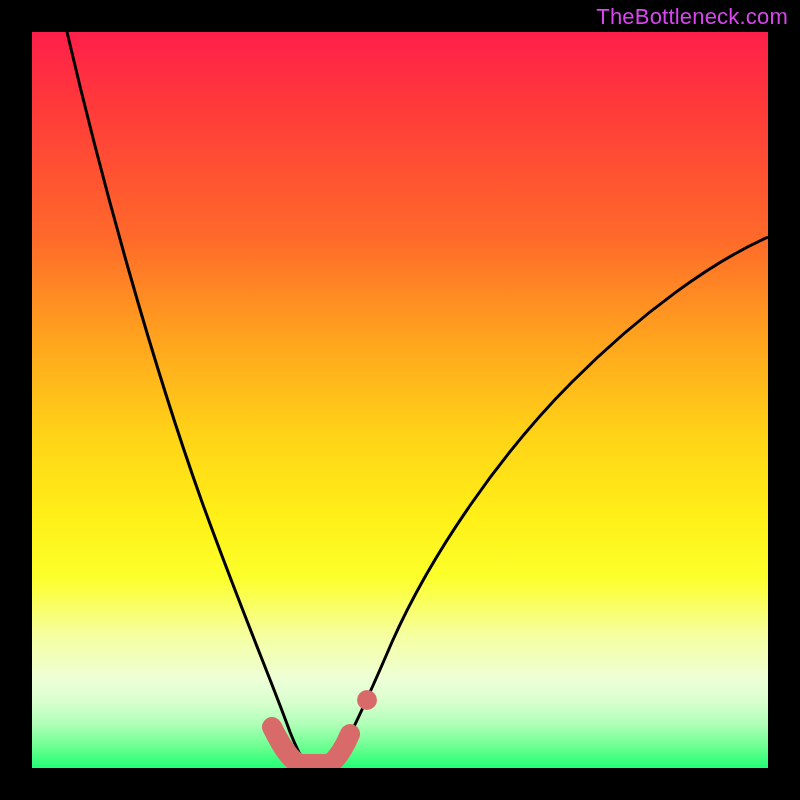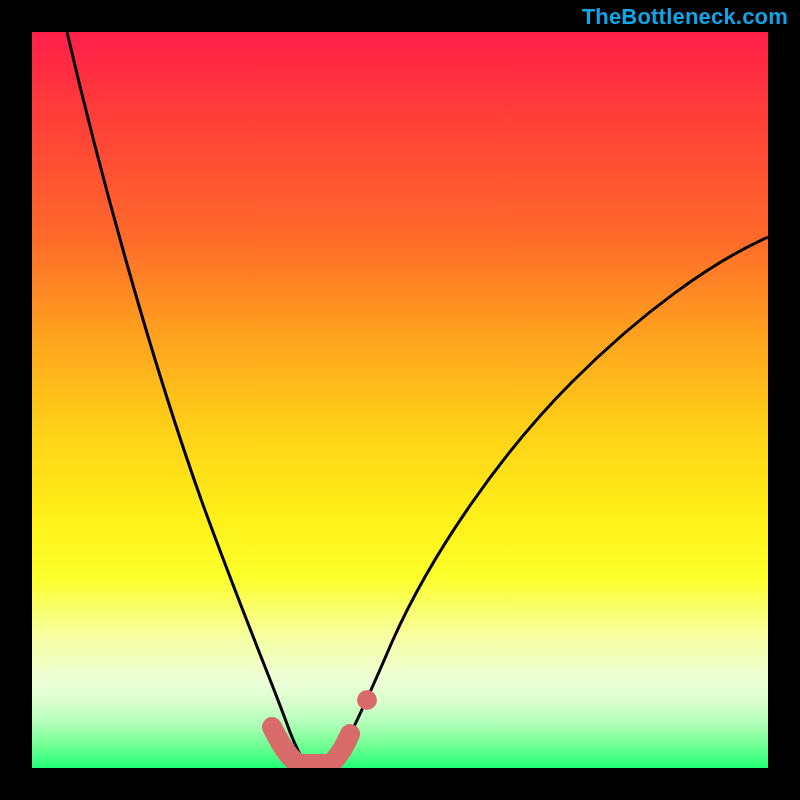--- a/index.html
+++ b/index.html
@@ -16,23 +16,23 @@
     top: 0;
     left: 0;
     width: 800px;
     height: 800px;
     background: #000;
   }
   .watermark {
     position: absolute;
     top: 4px;
     right: 12px;
-    color: #0ea5e9;
+    color: #d946ef;
     font-size: 22px;
-    font-weight: 700;
+    font-weight: 400;
     letter-spacing: 0.2px;
     z-index: 5;
   }
   .plot {
     position: absolute;
     top: 32px;
     left: 32px;
     width: 736px;
     height: 736px;
     overflow: hidden;

